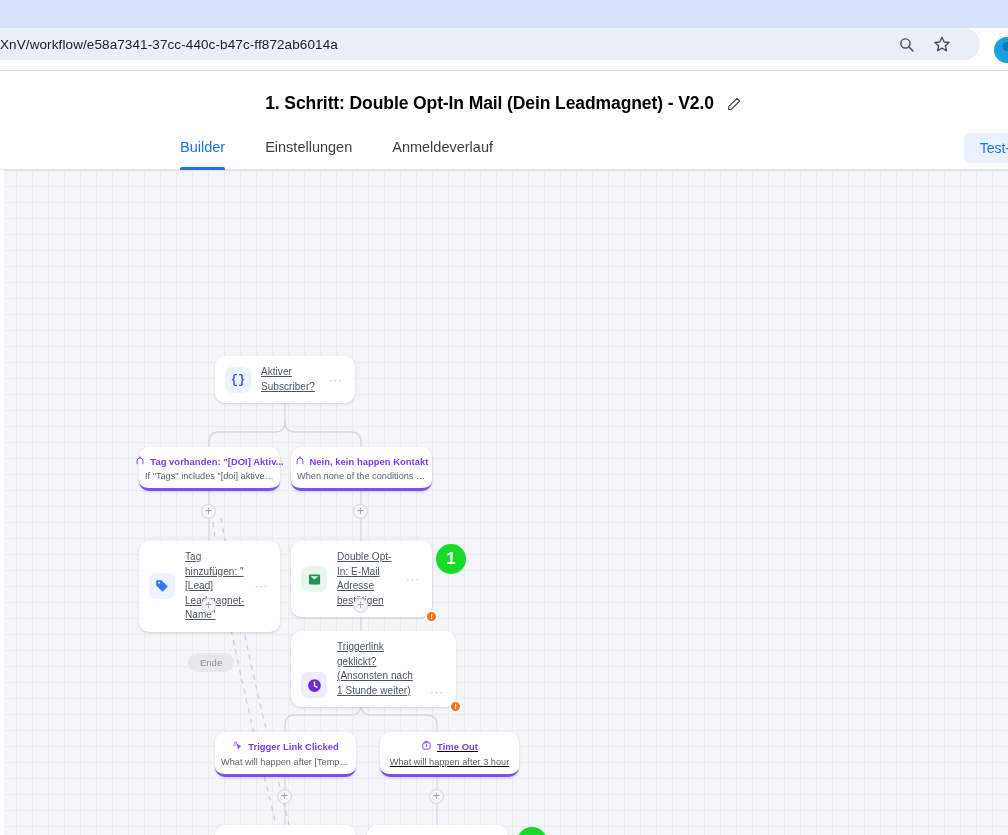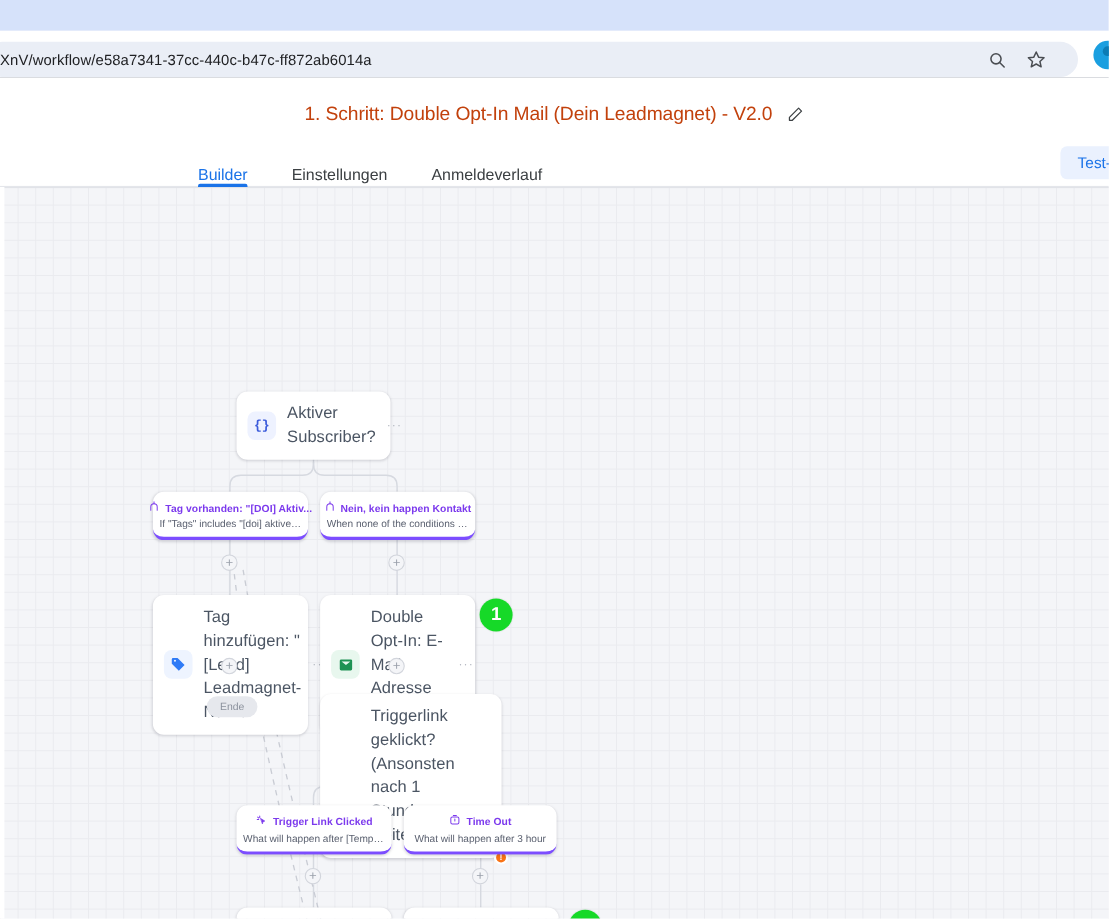--- a/index.html
+++ b/index.html
@@ -13,21 +13,21 @@
   
   .browser-tabstrip {
     height: 28px;
     background: #d6e2fa;
     width: 100%;
   }
   .browser-toolbar {
     height: 42px;
     background: #ffffff;
     display: flex;
-    align-items: flex-end;
+    align-items: flex-start;
     padding: 0 8px 0 0;
     position: relative;
   }
   .omnibox {
     flex: 1;
     height: 32px;
     background: #eaeef6;
     border-radius: 16px;
     display: flex;
     align-items: center;
@@ -88,22 +88,22 @@
   }
   .page-title-row {
     display: flex;
     align-items: center;
     justify-content: center;
     gap: 12px;
     padding-bottom: 18px;
   }
   .page-title {
     font-size: 17.5px;
-    color: #c2410c;
-    font-weight: 400;
+    color: #000000;
+    font-weight: 700;
     letter-spacing: -0.1px;
   }
   .edit-icon {
     width: 17px; height: 17px;
     color: #3c4043;
     display: flex; align-items: center; justify-content: center;
     cursor: pointer;
   }
 
   
@@ -111,21 +111,21 @@
     display: flex;
     align-items: flex-end;
     position: relative;
     border-bottom: 1px solid #e4e6eb;
     height: 38px;
     padding-left: 180px;
   }
   .tab {
     font-size: 14.5px;
     color: #3c4043;
-    padding: 0 0 1px 0;
+    padding: 0 0 14px 0;
     margin-right: 40px;
     position: relative;
     cursor: pointer;
     white-space: nowrap;
   }
   .tab.active { color: #1a73e8; font-weight: 500; }
   .tab.active::after {
     content: "";
     position: absolute;
     left: 0; right: 0; bottom: -1px;
@@ -197,24 +197,25 @@
     cursor: pointer;
   }
   .node-ico {
     width: 26px; height: 26px;
     border-radius: 7px;
     display: flex; align-items: center; justify-content: center;
     flex: none;
   }
   .node-text {
     flex: 1;
-    font-size: 15px;
+    font-size: 10px;
     line-height: 1.45;
     color: #4b5563;
     letter-spacing: 0.05px;
+    text-decoration: underline;
   }
   .node-dots {
     color: #b4b8c1;
     font-size: 11px;
     letter-spacing: 1px;
     flex: none;
     padding-right: 2px;
     cursor: pointer;
   }
   .ico-json { background: #eef2ff; color: #3b5bdb; font-size: 12px; font-weight: 700; font-family: "Liberation Mono", monospace;}
@@ -285,20 +286,21 @@
   .plus span { position: relative; top: -1px; }
 
   .end-pill {
     position: absolute;
     background: #e6e8ed;
     color: #8b919d;
     font-size: 9.5px;
     border-radius: 10px;
     padding: 4px 12px;
     z-index: 4;
+    margin-top: 20px;
   }
 
   
   .marker {
     position: absolute;
     width: 30px; height: 30px;
     border-radius: 50%;
     background: #16d928;
     color: #ffffff;
     font-size: 17px;
@@ -486,21 +488,21 @@
         <svg width="11" height="11" viewBox="0 0 24 24" fill="none" stroke="#7c3aed" stroke-width="2" stroke-linecap="round">
           <path d="M9 4v3M5 6l2 2M4 11h3"></path>
             <path d="M11 9l8 5-3.4 1.2L14.5 19z" fill="#7c3aed" stroke-width="1.4"></path>
         </svg>
       </span>
       <span>Trigger Link Clicked</span>
     </div>
     <div class="branch-sub">What will happen after [Template]...</div>
   </div>
 
-  <div class="branch" style="left:367px; top:562px; width:139px;">
+  <div class="branch" style="left:380px; top:562px; width:139px;text-decoration:underline;">
     <div class="branch-head">
       <span>
         <svg width="11" height="11" viewBox="0 0 24 24" fill="none" stroke="#7c3aed" stroke-width="2" stroke-linecap="round">
           <rect x="4" y="6" width="16" height="14" rx="3"></rect>
             <path d="M9 3h6M12 10v4"></path>
         </svg>
       </span>
       <span>Time Out</span>
     </div>
     <div class="branch-sub">What will happen after 3 hour</div>

